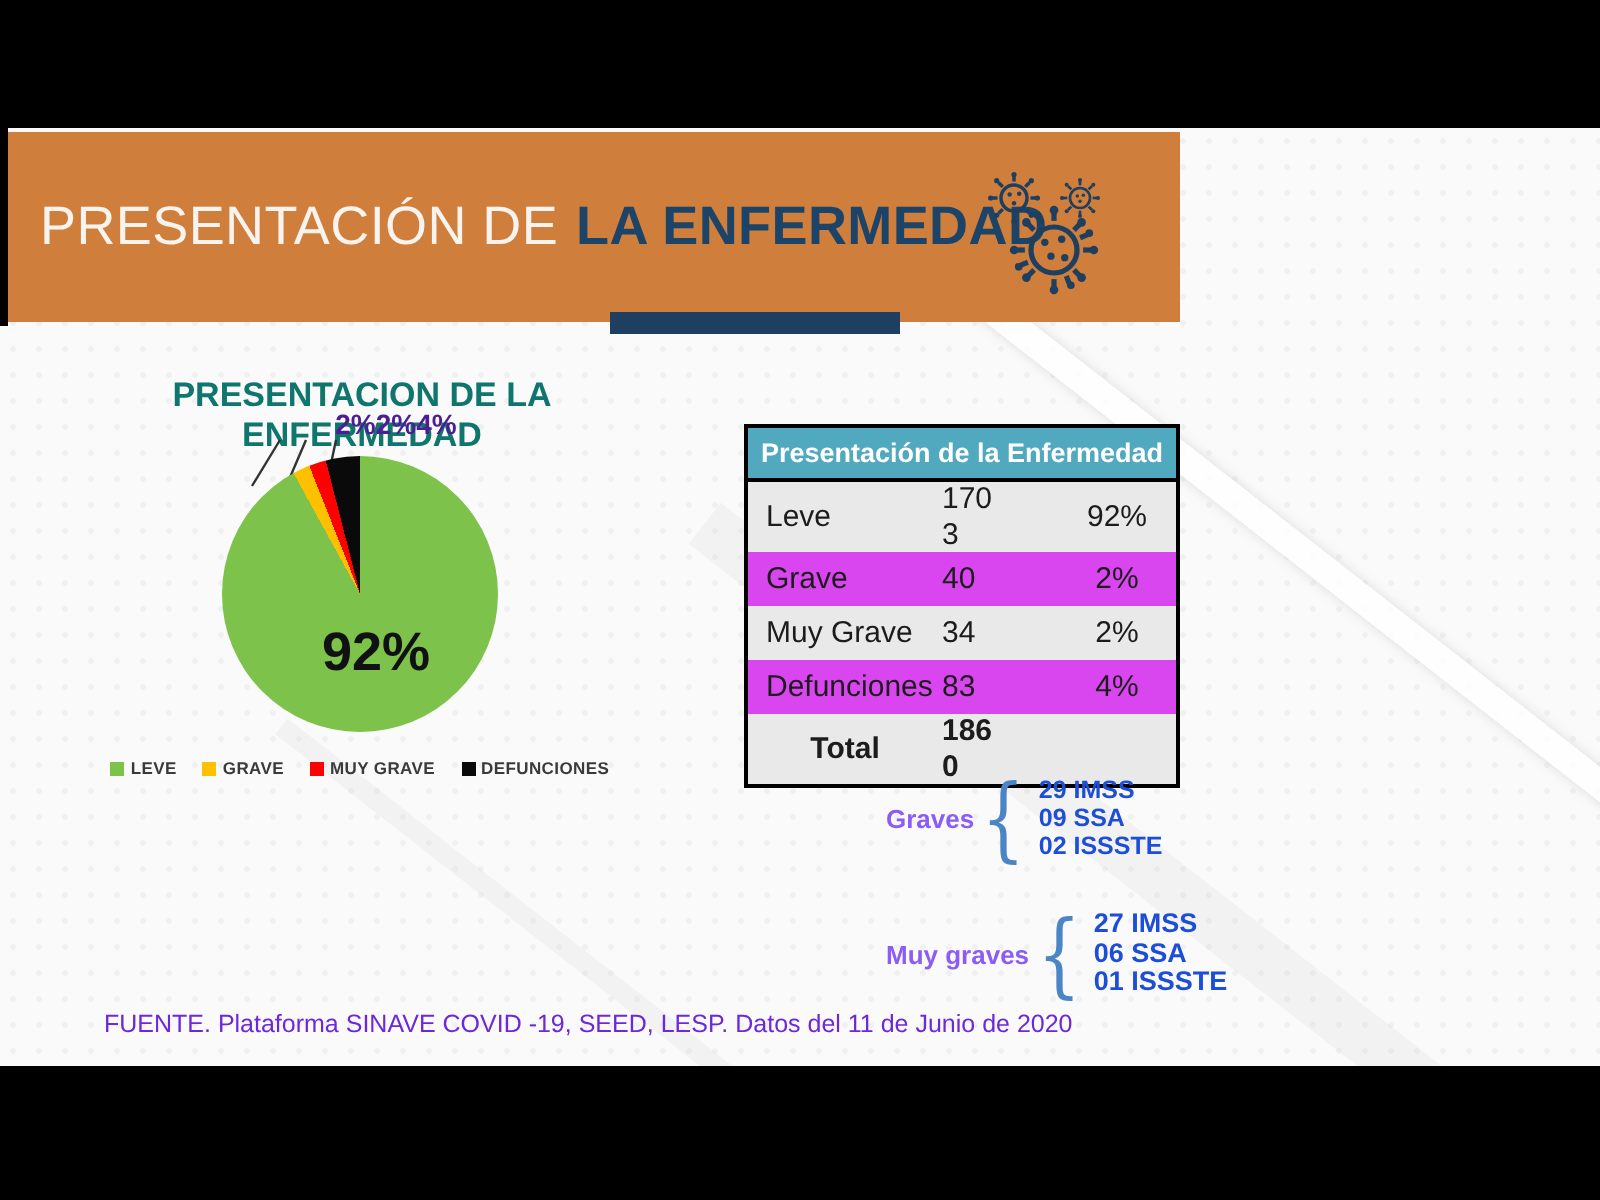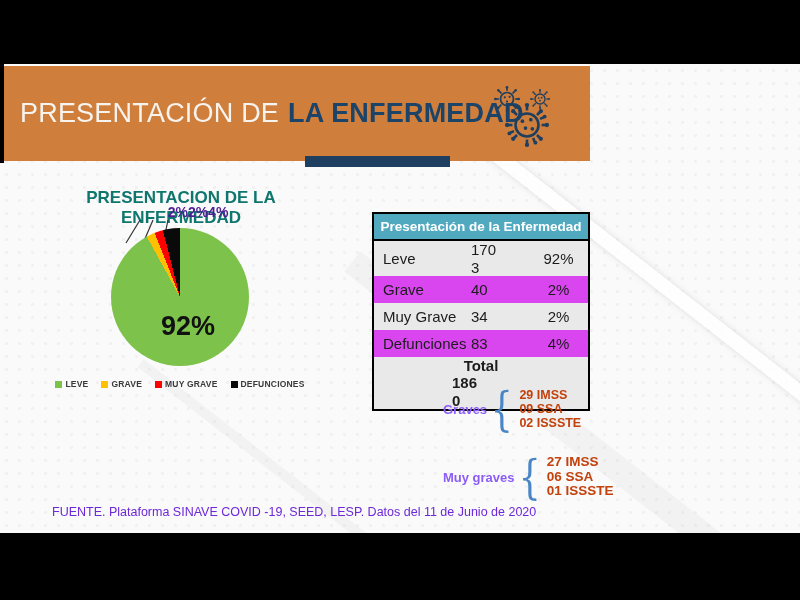--- a/index.html
+++ b/index.html
@@ -49,38 +49,38 @@
   
   .stable{position:absolute;left:372px;top:148px;width:218px;border:2px solid #000;background:#d946ef;box-sizing:border-box;}
   .t-head{height:25px;line-height:25px;background:#51a9bf;border-bottom:2px solid #000;
     text-align:center;color:#fff;font-weight:bold;font-size:13.5px;}
   .t-row{display:flex;align-items:center;min-height:27px;font-size:15px;color:#1c1c1c;}
   .t-row.alt{background:#e9e9e9;}
   .t-label{width:97px;padding-left:9px;box-sizing:border-box;}
   .t-val{width:58px;text-align:left;line-height:18px;}
   .t-val .v2{display:block;line-height:17px;}
   .t-pct{flex:1;text-align:center;}
-  .t-row.total{min-height:34px;font-weight:bold;flex-direction:column;}
+  .t-row.total{min-height:34px;font-weight:bold;}
   .t-row.total .t-label{text-align:center;padding-left:0;}
 
   
   .note{position:absolute;left:600px;top:237px;width:200px;color:#161616;}
   .note-bold{font-size:13.5px;font-weight:bold;line-height:17px;}
   .note-reg{font-size:11.5px;line-height:14px;margin-top:8px;color:#222;}
 
   
   .bracket-group{position:absolute;display:flex;align-items:center;z-index:5;}
   .bg-label{font-size:13px;font-weight:bold;color:#8b5cf6;white-space:nowrap;}
   .brace{font-family:"DejaVu Serif", serif;color:#4a86c5;transform:scaleX(.75);
     font-weight:normal;margin:0 -2px 0 0;line-height:1;}
   .graves{left:443px;top:322px;}
   .graves .brace{font-size:46px;}
   .muy-graves{left:443px;top:390px;}
   .muy-graves .brace{font-size:46px;}
-  .bg-items{margin-left:5px;font-weight:bold;color:#c2410c;}
+  .bg-items{margin-left:5px;font-weight:bold;color:#1d4ed8;}
   .graves .bg-items{font-size:12.5px;line-height:14px;}
   .muy-graves .bg-items{font-size:13.5px;line-height:14.5px;}
 
   
   .footer{position:absolute;left:52px;top:441px;font-size:12.5px;color:#6d28d9;text-align:center;}
 </style>
 </head>
 <body>
 
 <div class="slide">

